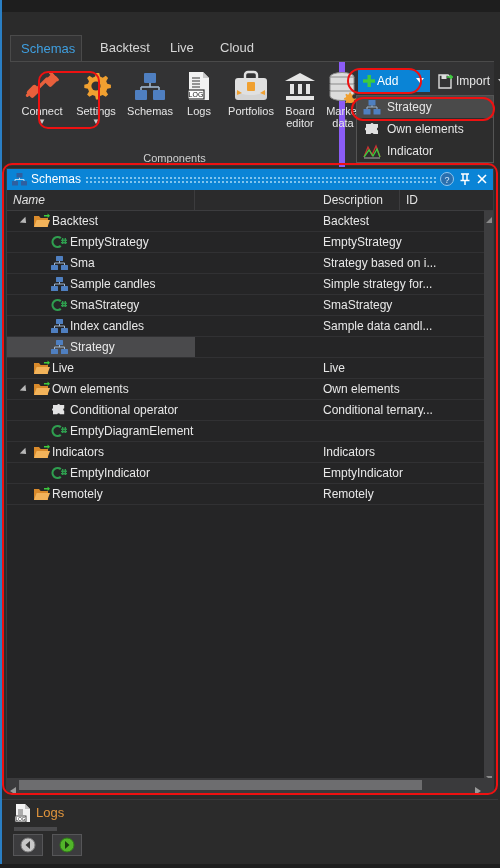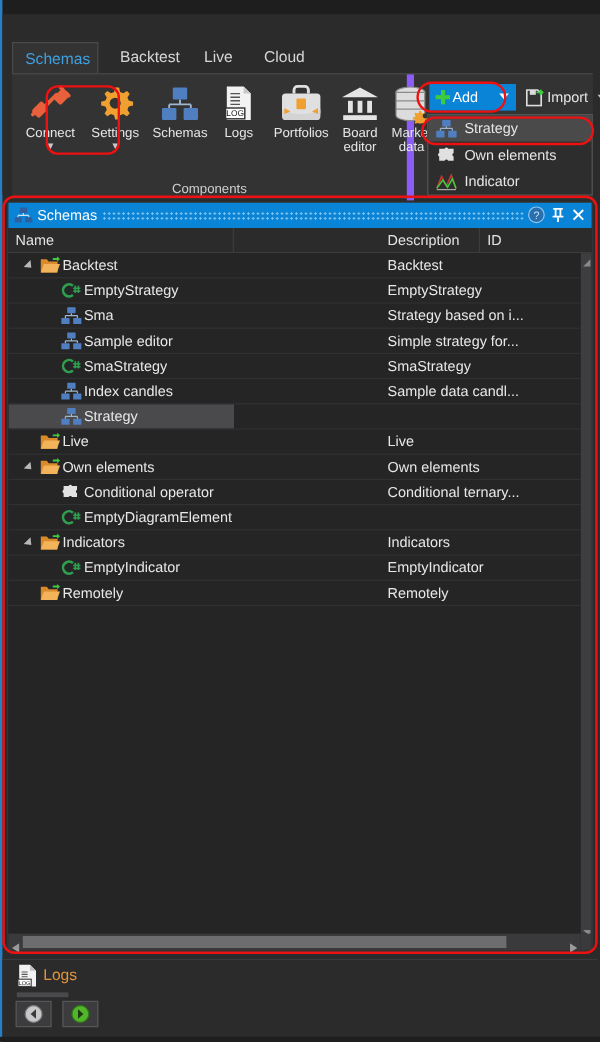--- a/index.html
+++ b/index.html
@@ -117,21 +117,21 @@
   
   .cols {
     position:relative; height:21px; background:#2b2b2c;
     border-bottom:1px solid #3c3c3e;
   }
   .col {
     position:absolute; top:0; height:21px; line-height:21px;
     color:#e3e3e3; font-size:12px; padding-left:6px;
     border-right:1px solid #3c3c3e;
   }
-  .col-name { left:0; width:188px; }
+  .col-name { left:0; width:188px;font-style:italic; }
   .col-type { left:188px; width:122px; }
   .col-desc { left:310px; width:83px; }
   .col-id   { left:393px; width:88px; border-right:none; }
 
   
   .tree {
     position:absolute; left:0; top:42px; right:9px; bottom:14px;
     background:#252526; overflow:hidden;
   }
   .row {
@@ -526,21 +526,21 @@
                   <line x1="3.5" y1="8" x2="13.5" y2="8"></line>
                   <line x1="3.5" y1="8" x2="3.5" y2="10"></line>
                   <line x1="13.5" y1="8" x2="13.5" y2="10"></line>
                 </g>
                 <g fill="#4f7fc0">
                   <rect x="5" y="1" width="7" height="5" rx="0.5"></rect>
                   <rect x="0" y="10" width="7" height="5" rx="0.5"></rect>
                   <rect x="10" y="10" width="7" height="5" rx="0.5"></rect>
                 </g>
               </svg></span>
-            <span class="rlabel">Sample editor</span>
+            <span class="rlabel">Sample candles</span>
           </div>
           <div class="cell cell-type"></div>
           <div class="cell cell-desc">Simple strategy for...</div>
         </div>
         <div class="row lvl1">
           <div class="cell cell-name">
             <span class="ricon"><svg width="17" height="16" viewBox="0 0 17 16">
                 <path d="M9.8 4.2 a5 5 0 1 0 0 7.6" fill="none" stroke="#2f9e4f" stroke-width="2.2"></path>
                 <g fill="#2f9e4f">
                   <rect x="11" y="4" width="1.4" height="6"></rect>

